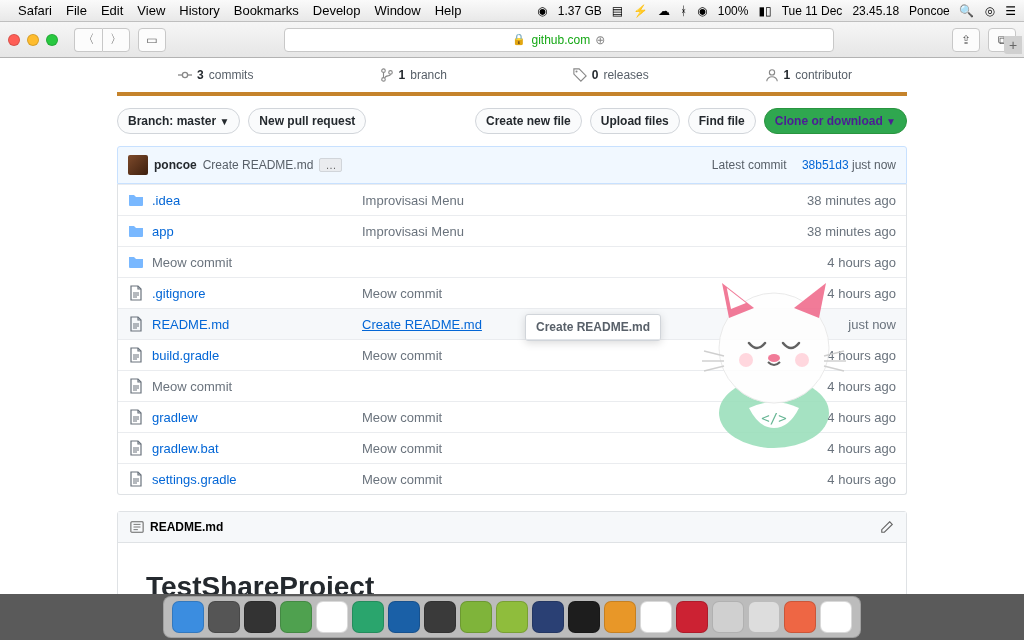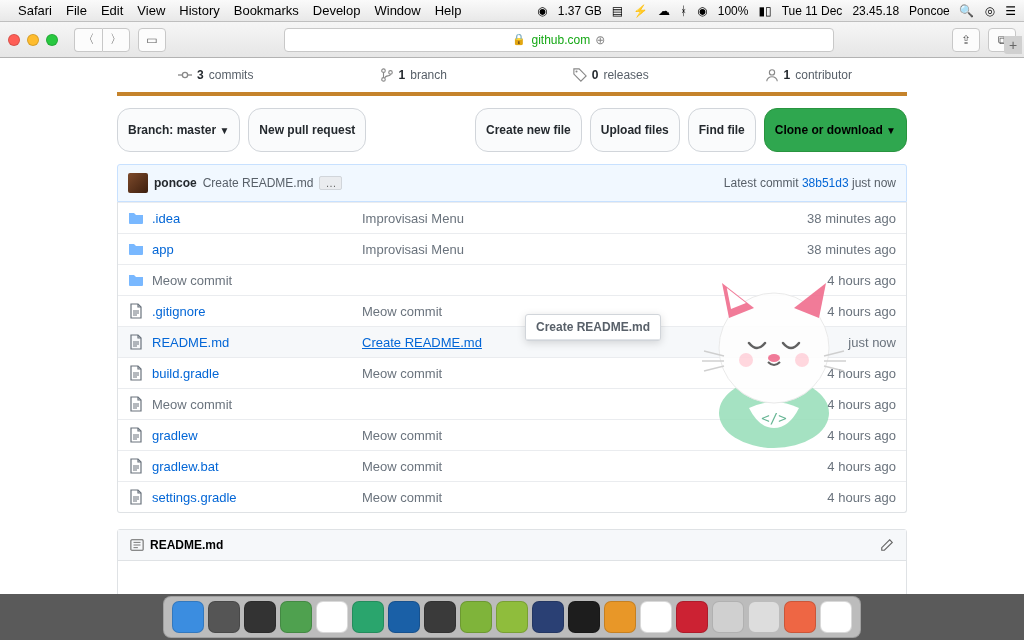--- a/index.html
+++ b/index.html
@@ -31,32 +31,32 @@
 .container { width: 790px; margin: 0 auto; }
 
 
 .summary { display: flex; border-bottom: 4px solid #c5832b; height: 38px; }
 .summary-item { flex: 1; text-align: center; font-size: 12px; color: #586069; display: flex; align-items: center; justify-content: center; gap: 5px; }
 .summary-item b { color: #24292e; }
 .summary-item .ic { width: 14px; height: 14px; fill: #888; }
 
 
 .actions-row { display: flex; align-items: center; padding: 12px 0; gap: 8px; }
-.gh-btn { border: 1px solid #d1d5da; border-radius: 13px; background: #fafbfc; padding: 14px 10px; font-size: 12px; font-weight: 600; color: #24292e; cursor: pointer; }
-.gh-btn.green { background: #2fa74f; border-color: #29943f; color: #000000; }
+.gh-btn { border: 1px solid #d1d5da; border-radius: 13px; background: #fafbfc; padding: 5px 10px; font-size: 12px; font-weight: 600; color: #24292e; cursor: pointer; }
+.gh-btn.green { background: #2fa74f; border-color: #29943f; color: #4c1d95; }
 .spacer { flex: 1; }
 .caret { font-size: 10px; }
 
 
 .commit-bar { background: #f1f8ff; border: 1px solid #c8e1ff; border-radius: 3px 3px 0 0; padding: 8px 10px; display: flex; align-items: center; font-size: 12px; color: #586069; gap: 6px; }
 .avatar { width: 20px; height: 20px; border-radius: 2px; background: linear-gradient(135deg,#7d4a2b,#3d1f0e); }
 .commit-bar b { color: #24292e; font-weight: 600; }
 .badge { border: 1px solid #d1d5da; border-radius: 2px; padding: 0 5px; font-size: 11px; background: #eaecef; color: #666; }
 .commit-bar .right { margin-left: auto; }
-.sha { color: #0366d6; }
+.sha { color: #0366d6; margin-left: 12px; }
 
 
 .file-table { border: 1px solid #dfe2e5; border-top: none; border-radius: 0 0 3px 3px; }
 .row { display: flex; align-items: center; padding: 7px 10px; border-top: 1px solid #eaecef; font-size: 13px; }
 .row.hovered { background: #f6f8fa; }
 .row .icon { width: 16px; height: 16px; margin-right: 8px; fill: #6a737d; flex-shrink: 0; }
 .row .icon.folder { fill: #79b8ff; }
 .row .name { color: #0366d6; width: 210px; }
 .row .msg { color: #6a737d; flex: 1; }
 .row .msg.link { color: #0366d6; text-decoration: underline; }

